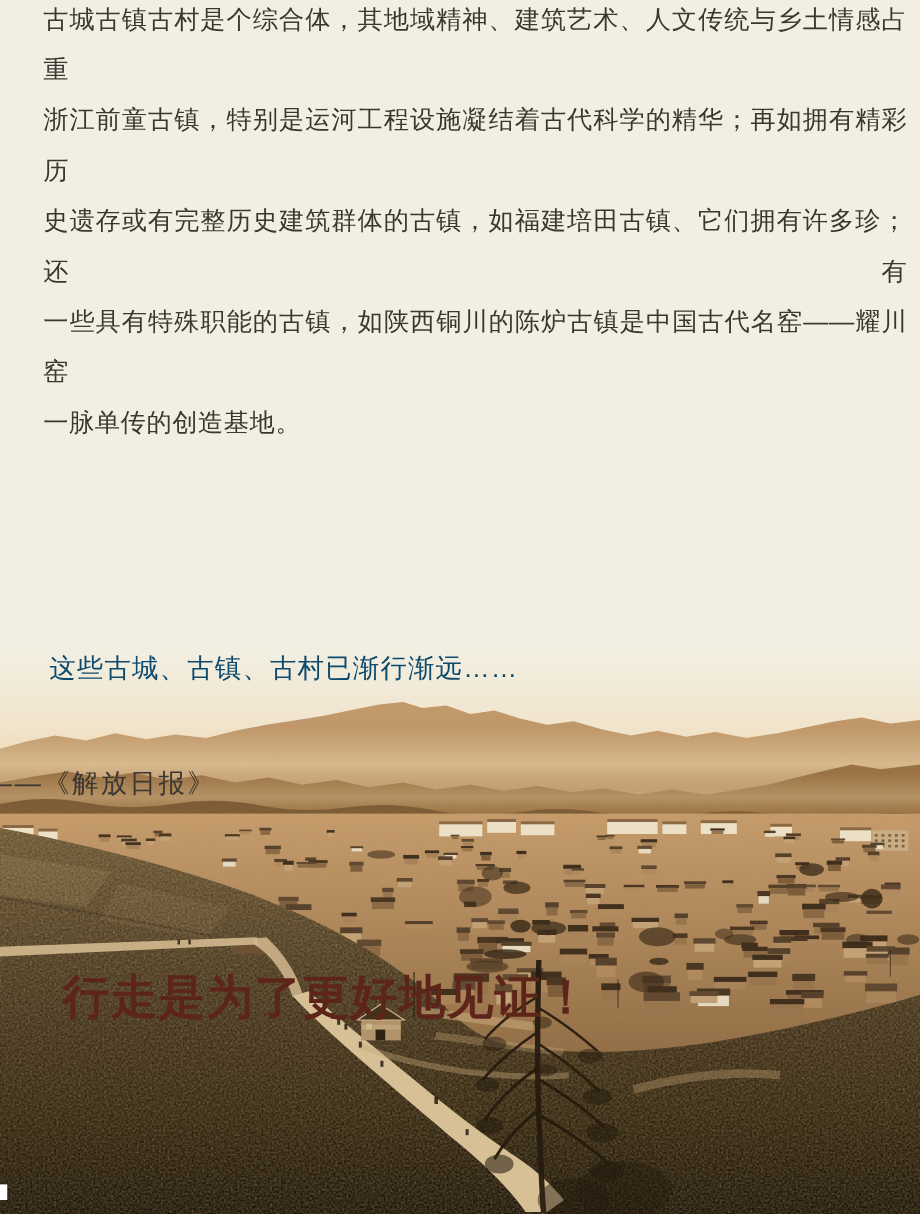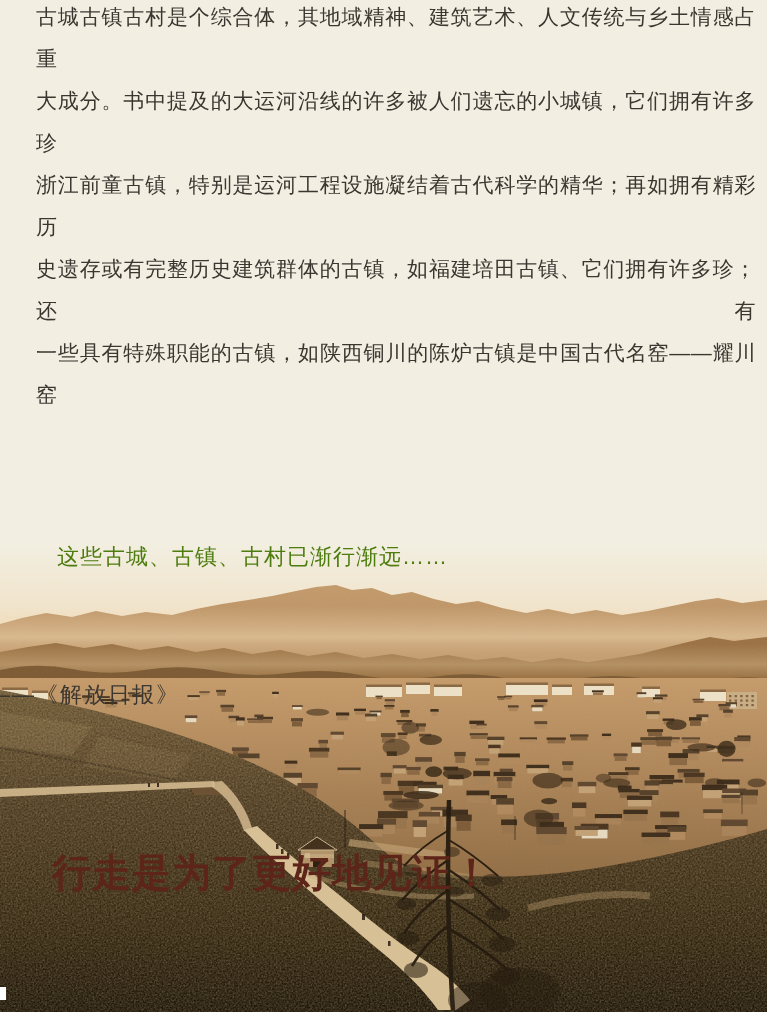--- a/index.html
+++ b/index.html
@@ -17,21 +17,21 @@
   .jline{text-align:justify;text-align-last:justify;white-space:normal;}
   .attribution{
     position:absolute;top:260px;right:24px;
     font-size:22px;color:#3b3630;letter-spacing:2px;
   }
   .headline{
     position:absolute;left:40px;top:396px;margin:0;
     font-family:"Liberation Serif","DejaVu Serif",serif;font-weight:bold;
     font-size:39px;color:#5d2419;letter-spacing:1px;
   }
-  .subtitle{position:absolute;left:57px;font-size:22px;letter-spacing:1px;color:#4d7c0f;}
+  .subtitle{position:absolute;left:41px;font-size:22px;letter-spacing:1px;color:#0c4a6e;}
   .s2{top:542px;z-index:2}
   .text-layer{position:relative;z-index:2}
 </style>
 </head>
 <body>
 
 <div class="page">
 
   <div class="photo" role="img" aria-label="Sepia-toned vintage photograph: panoramic view over an old town with hazy mountain ridges behind, rows of distant white buildings, dense tile-roofed houses in the middle distance, dark mottled farmland in the foreground, a pale dirt road winding down past a small farmhouse with tiny figures walking, and a bare tree silhouetted at the lower right.">
     <svg viewBox="0 0 767 472" width="767" height="472">
@@ -511,24 +511,24 @@
       </g>
 
       <rect x="0" y="40" width="767" height="432" fill="#888" filter="url(#grain)" opacity="0.06"></rect>
 
       <rect x="0" y="447" width="6" height="13" fill="#ffffff"></rect>
     </svg>
   </div>
 
   <div class="quote-block text-layer">
     <div class="qline jline">古城古镇古村是个综合体，其地域精神、建筑艺术、人文传统与乡土情感占重</div>
-    <div class="qline jline">大成分。书中提及的大运河沿线的许多被人们遗忘的小城镇，它们拥有许多珍</div>
     <div class="qline jline">浙江前童古镇，特别是运河工程设施凝结着古代科学的精华；再如拥有精彩历</div>
     <div class="qline jline">史遗存或有完整历史建筑群体的古镇，如福建培田古镇、它们拥有许多珍；还有</div>
     <div class="qline jline">一些具有特殊职能的古镇，如陕西铜川的陈炉古镇是中国古代名窑——耀川窑</div>
+    <div class="qline">一脉单传的创造基地。</div>
   </div>
 
   <div class="attribution text-layer">——《解放日报》</div>
 
   <h1 class="headline text-layer">行走是为了更好地见证！</h1>
 
   <div class="subtitle s2">这些古城、古镇、古村已渐行渐远……</div>
 
 </div>
 

